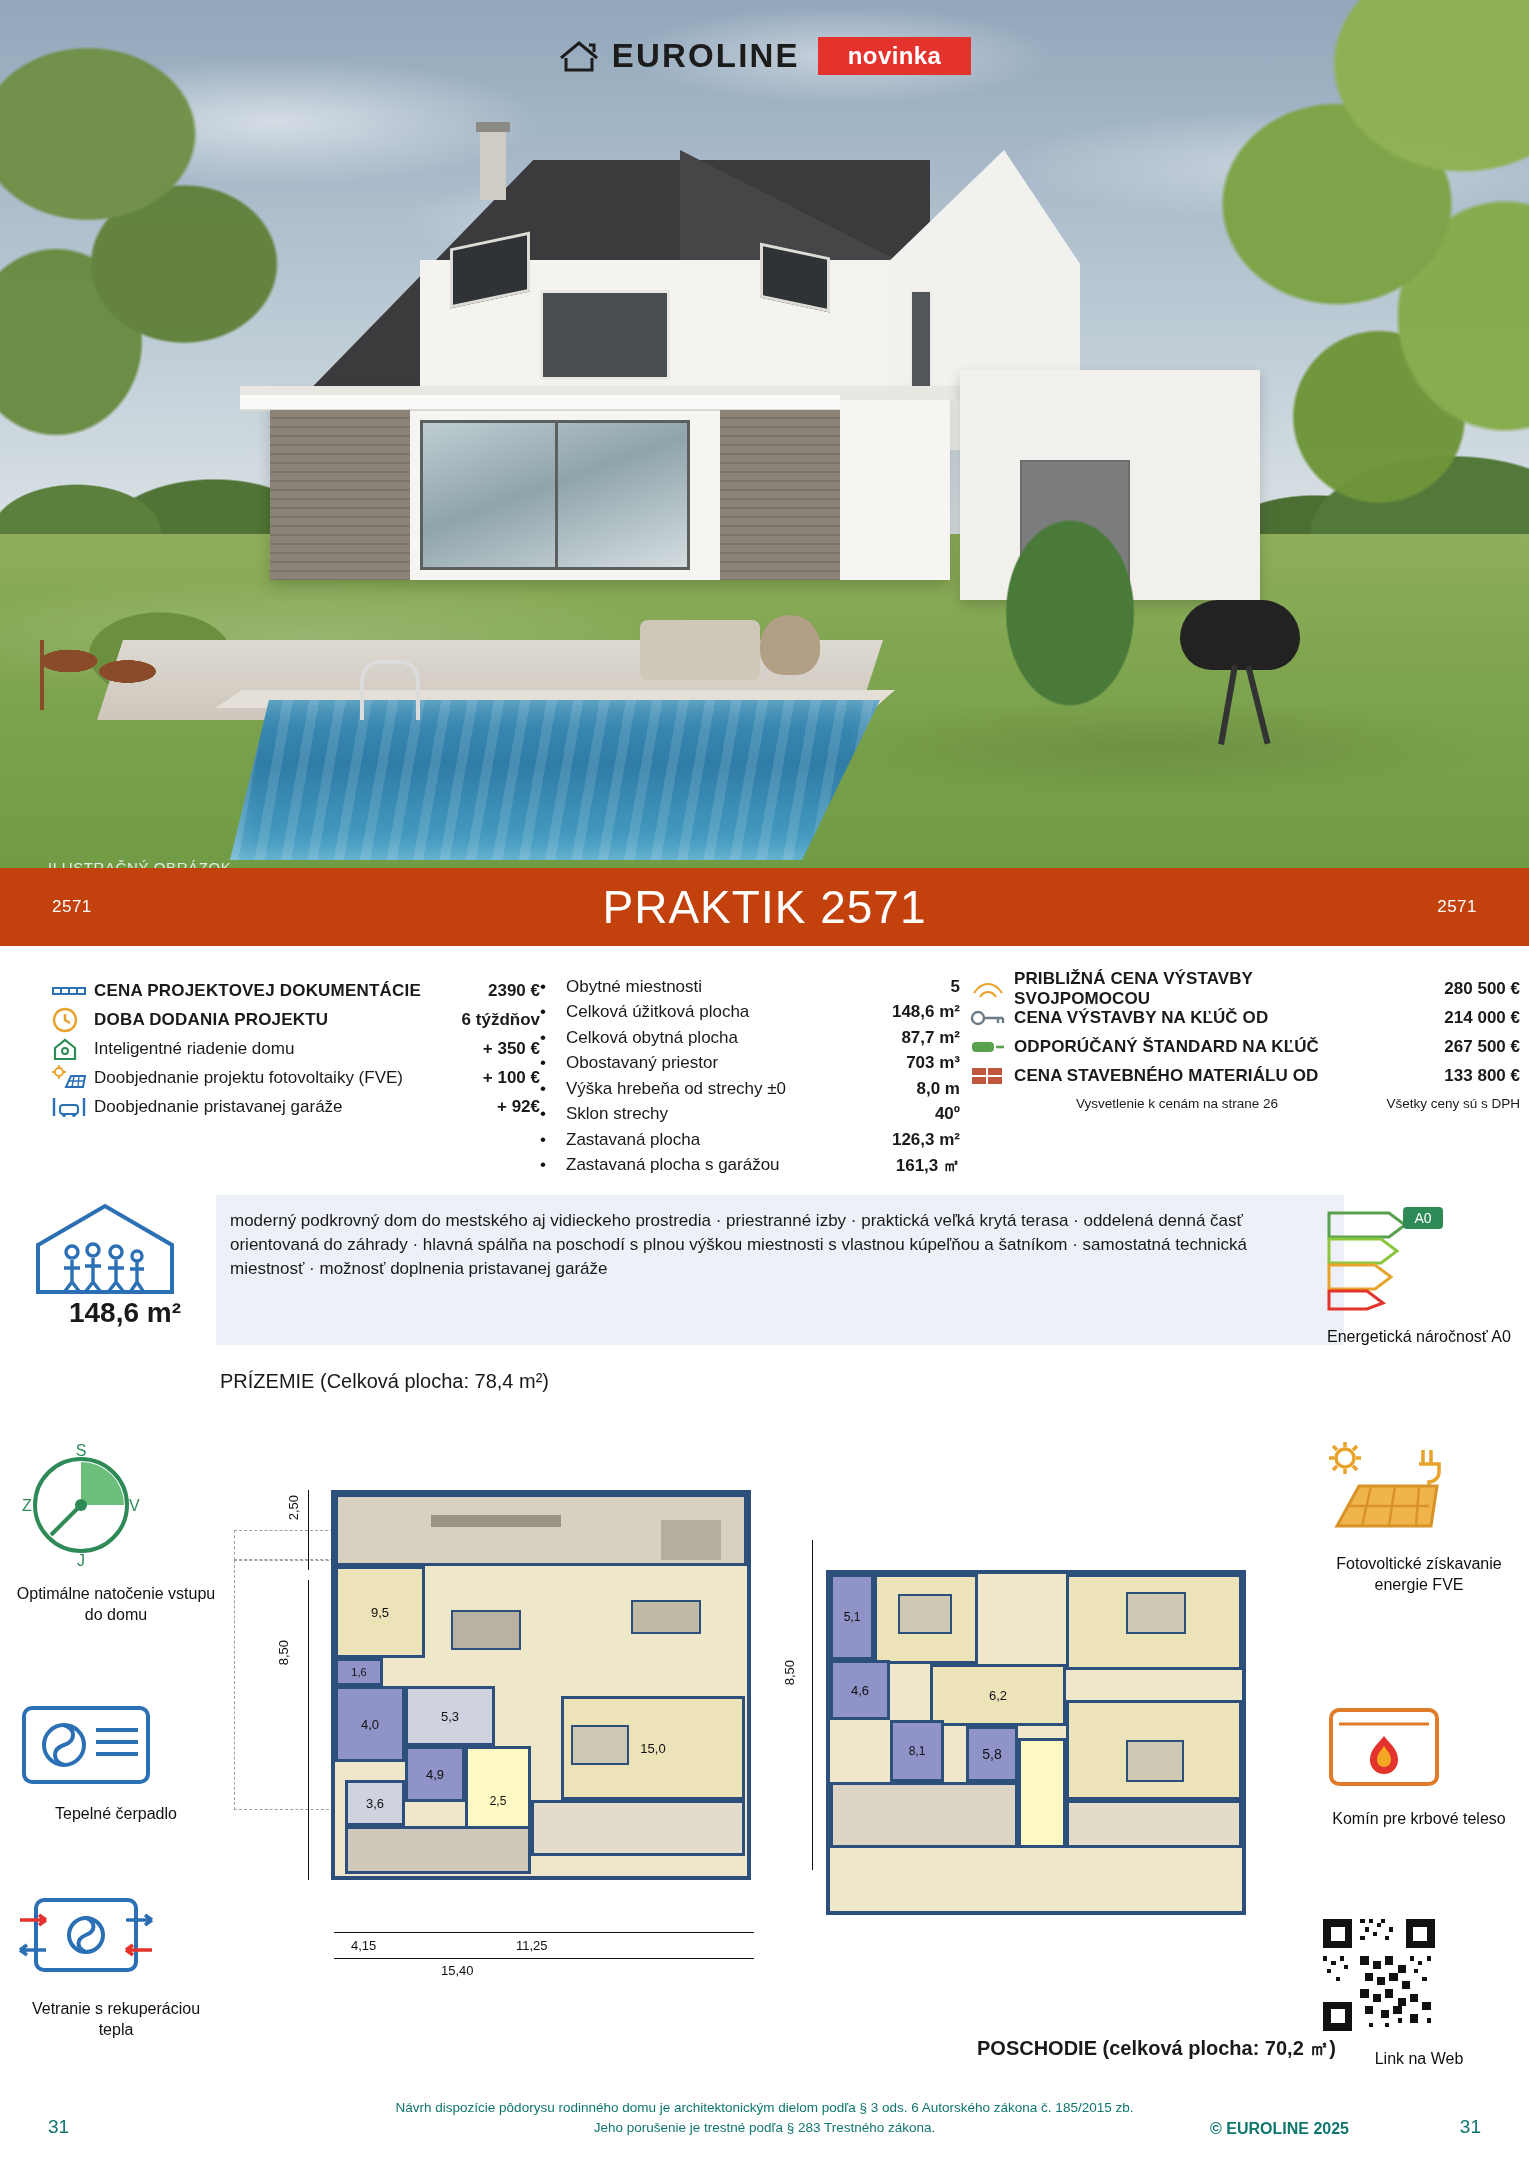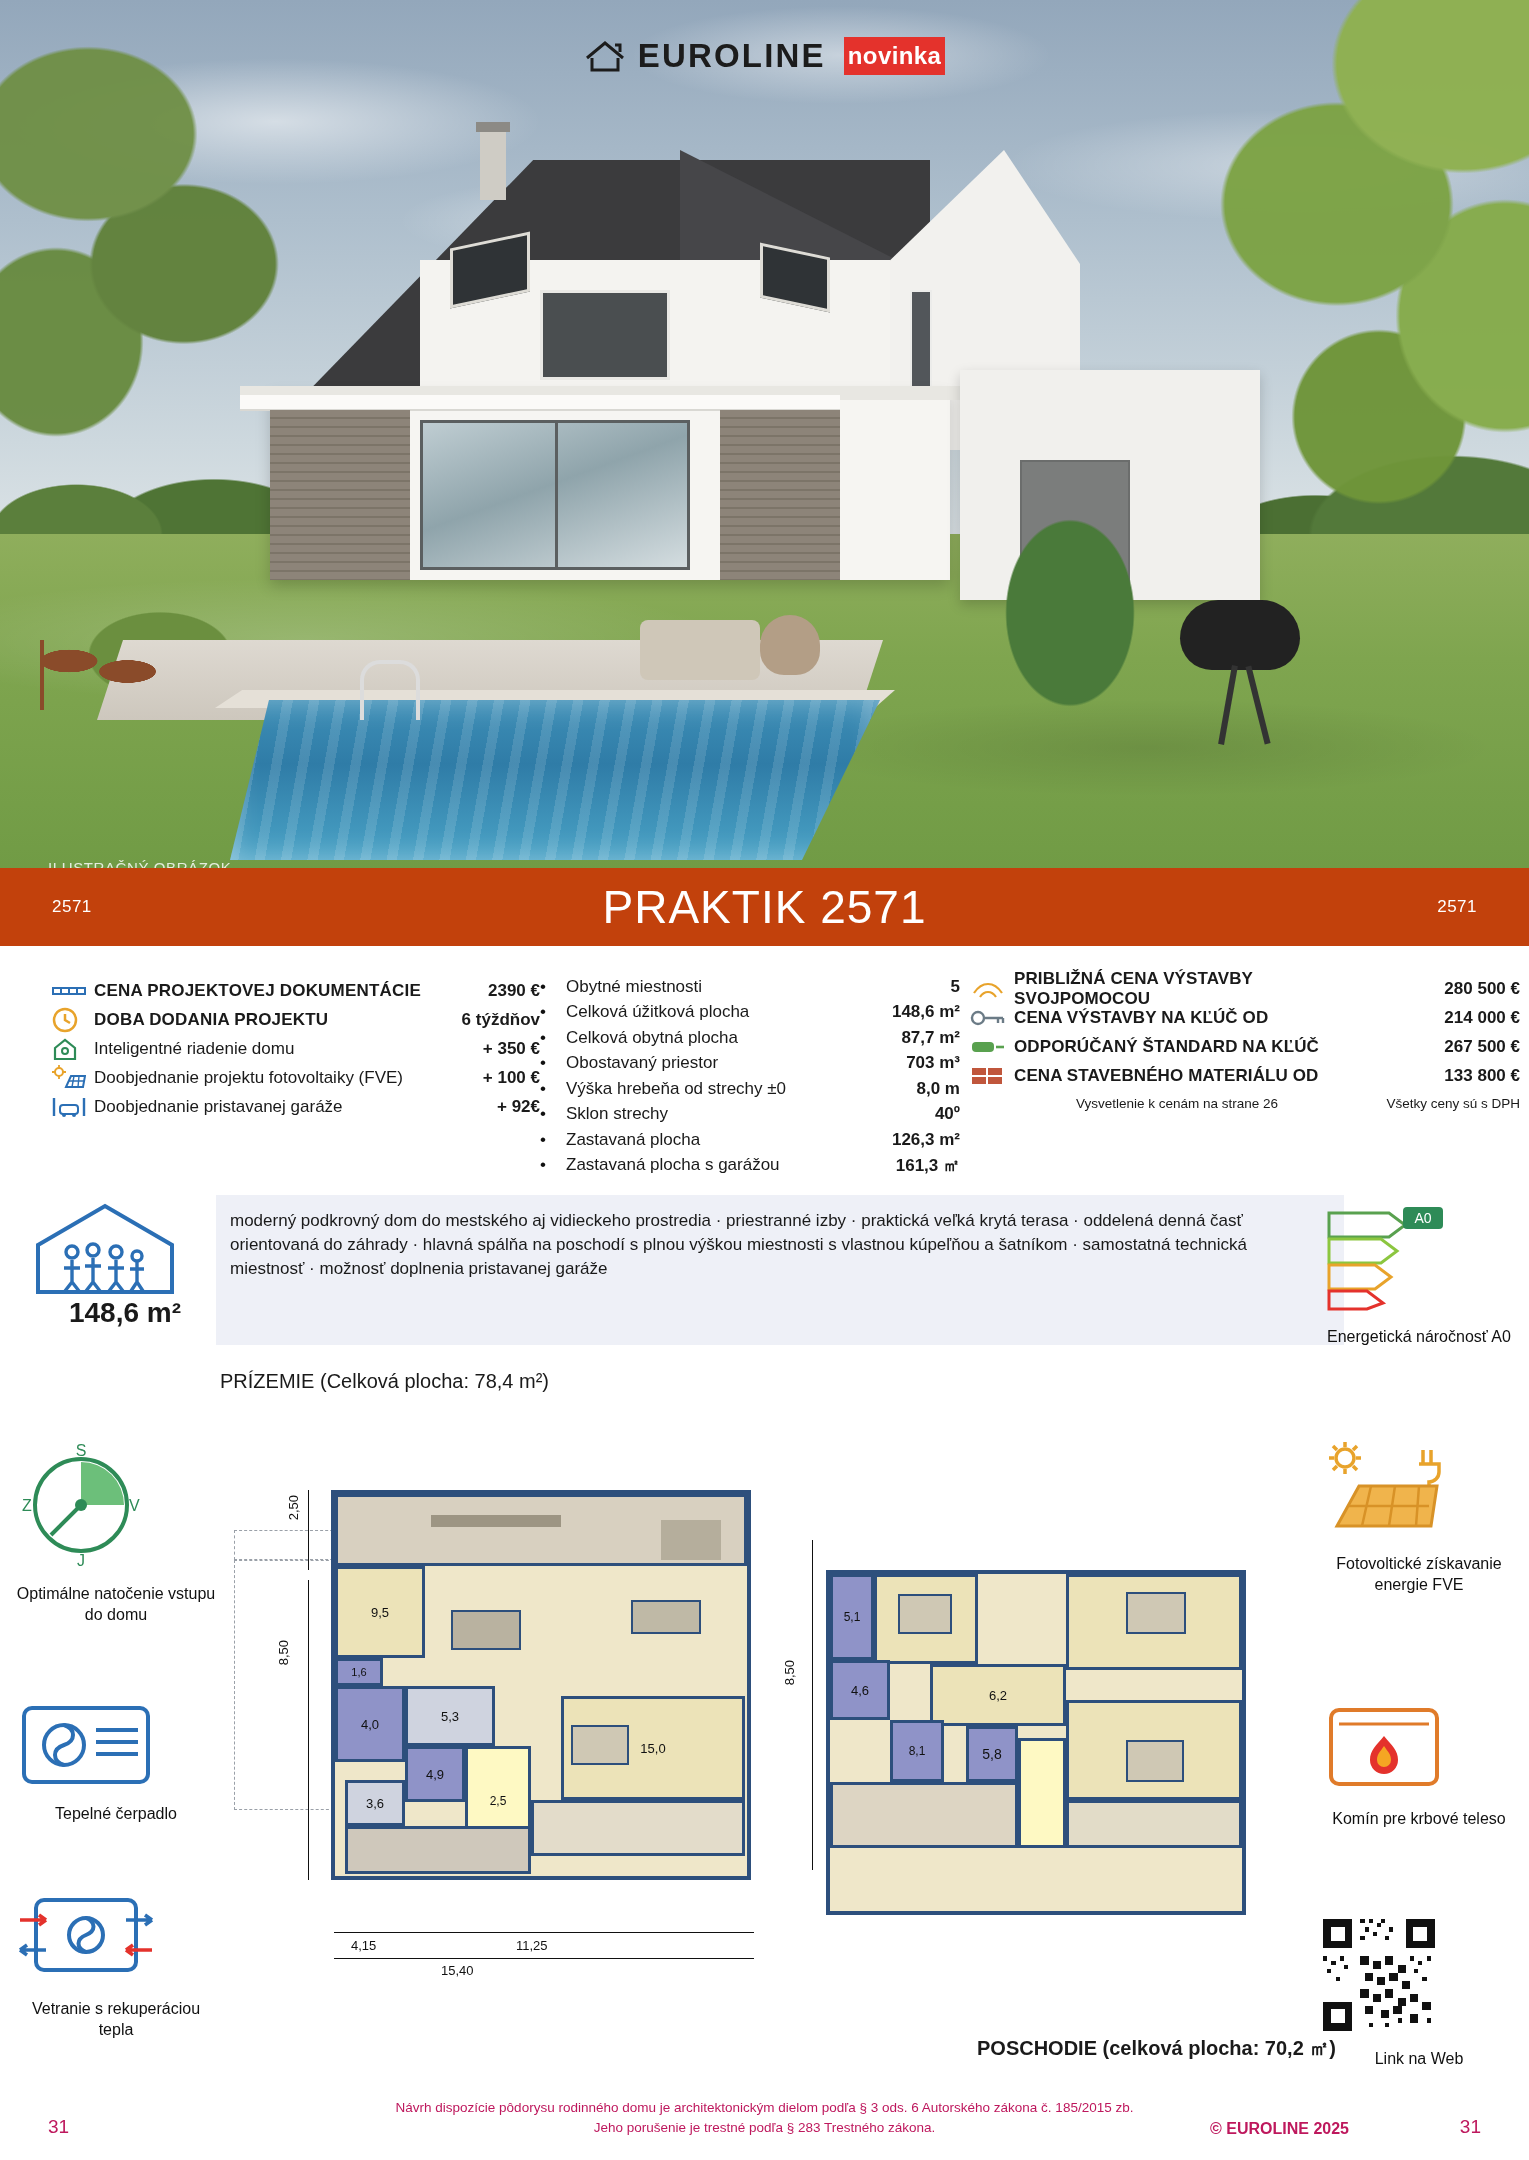--- a/index.html
+++ b/index.html
@@ -224,21 +224,21 @@
   
   .logo-wrap{
     position:absolute; left:0; top:28px; width:100%; height:56px;
     display:flex; justify-content:center; align-items:center; gap:18px;
     z-index: 5;
   }
   .logo-box{ display:flex; align-items:center; gap:12px; }
   .logo-text{ font-size:33px; font-weight:700; letter-spacing:2.2px; color:#1c1c1c; }
   .badge-novinka{
     background:#e4322c; color:#fff; font-size:24px; font-weight:700;
-    padding:5px 4px; letter-spacing:.4px;
+    padding:5px 30px; letter-spacing:.4px;
   }
 
   
   .titlebar{
     position:absolute; left:0; top:868px; width:1529px; height:78px;
     background:#c2410c; color:#fff;
     display:flex; align-items:center; justify-content:center;
   }
   .titlebar h1{
     margin:18px; font-size:46px; font-weight:400; letter-spacing:1px;
@@ -314,21 +314,21 @@
   .r-wood{ background:#fef9c3; }
   .terr{ position:absolute; background:#d5cdbd; border:3px solid #2d4f7c;}
   .dim{ position:absolute; font-size:13px; color:#111; }
   .dim-line{ position:absolute; background:#111; }
   .vert{ writing-mode: vertical-rl; transform: rotate(180deg); }
   .ghost{ position:absolute; border:1px dashed #9aa0a8; }
 
   
   .footer{
     position:absolute; left:0; bottom:0; width:1529px; height:70px;
-    font-size:13.5px; color:#be185d;
+    font-size:13.5px; color:#0f766e;
   }
   .footer .center{ position:absolute; left:0; right:0; top:8px; text-align:center; line-height:1.45; }
   .footer .pl{ position:absolute; left:48px; top:26px; font-size:19px; }
   .footer .pr{ position:absolute; right:48px; top:26px; font-size:19px; }
   .footer .cr{ position:absolute; right:180px; top:30px; font-size:16px; font-weight:700; }
   svg{ display:block; }
 </style>
 </head>
 <body>
 

